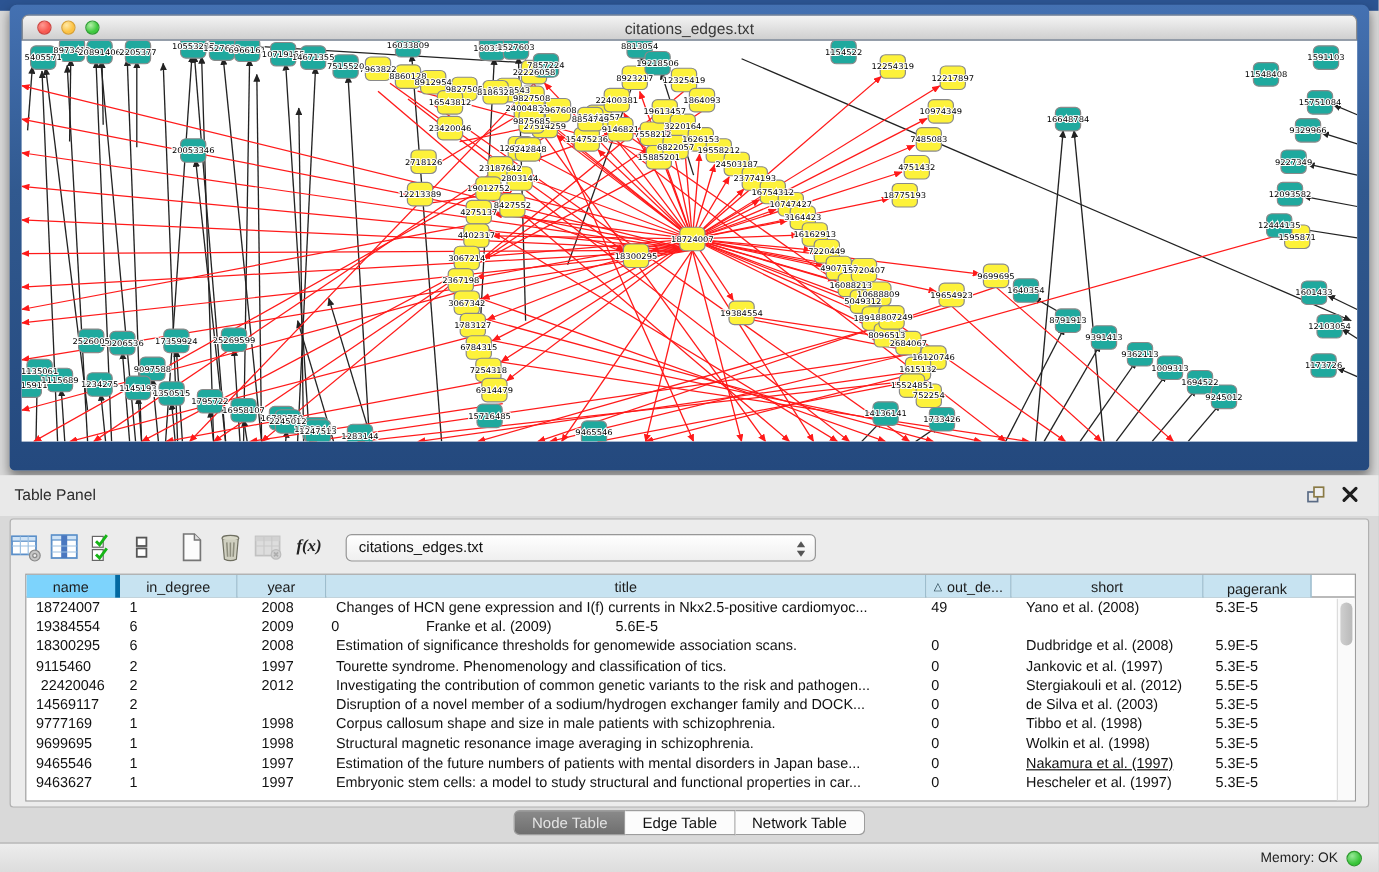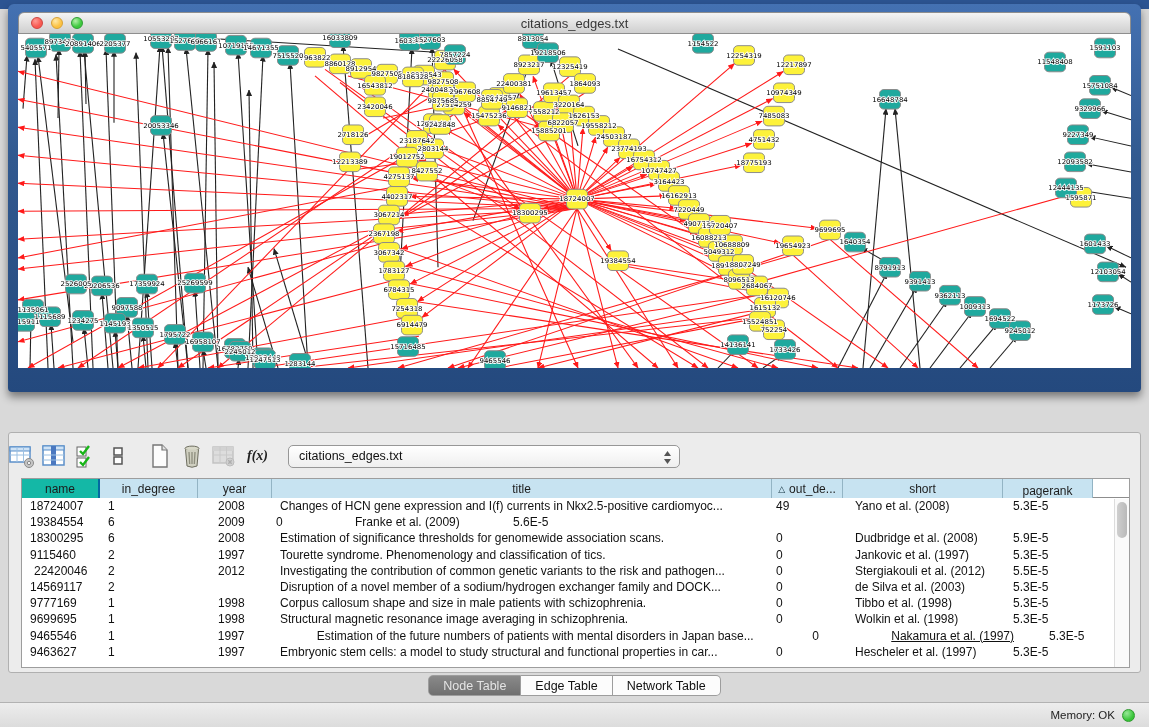--- a/index.html
+++ b/index.html
@@ -37,21 +37,21 @@
   .dropdown { position:relative; margin-left:16px; width:392px; height:23px;
     background:linear-gradient(#ffffff,#efefef); border:1px solid #979797; border-radius:5px;
     font-size:12.5px; color:#111; display:flex; align-items:center; padding-left:10px; }
   .spinner { position:absolute; right:7px; top:4px; }
 
   .table-wrap { position:absolute; left:12px; top:45px; width:1109px; height:190px;
     background:#fff; border:1px solid #9d9d9d; overflow:hidden; }
   .thead { display:flex; height:19px; border-bottom:1px solid #8d8d8d; }
   .hcell { background:#c7e3f1; border-right:1px solid #93b4c4; font-size:12px; color:#1c1c1c;
     display:flex; align-items:center; justify-content:center; height:19px; }
-  .hcell.gray { background:#14b8a6; border-right:2px solid #0369a1;align-items:center; }
+  .hcell.gray { background:#7dd3fc; border-right:4px solid #0369a1;align-items:center; }
   .sort-tri { font-size:9px; margin-right:4px; color:#14323f; }
   .trow { display:flex; height:16.2px; font-size:12px; color:#111; }
   .tcell { white-space:nowrap; overflow:hidden; padding-top:1px; }
   .vscroll { position:absolute; right:0; top:20px; bottom:0; width:15px; background:#fafafa; border-left:1px solid #dcdcdc; }
   .vthumb { position:absolute; left:2px; top:3px; width:10px; height:36px; background:linear-gradient(90deg,#cfcfcf,#b9b9b9); border-radius:6px; }
 
   .tabs { position:absolute; left:0; top:675px; width:1149px; display:flex; justify-content:center; }
   .tab { height:21px; font-size:12.5px; padding:0 14px; display:flex; align-items:center;
     background:#fcfcfc; color:#111; border:1px solid #9d9d9d; border-left:none; cursor:pointer; }
   .tab:first-child { border-left:1px solid #9d9d9d; border-radius:5px 0 0 5px; }
@@ -526,20 +526,30 @@
           <text x="1085" y="292.5" text-anchor="middle" font-size="7" font-family="&quot;DejaVu Sans&quot;,sans-serif" fill="#000" stroke="#fff" stroke-width="1.8" paint-order="stroke">1173726</text>
           <text x="222" y="342.5" text-anchor="middle" font-size="7" font-family="&quot;DejaVu Sans&quot;,sans-serif" fill="#000" stroke="#fff" stroke-width="1.8" paint-order="stroke">2245012</text>
           <text x="247" y="351.5" text-anchor="middle" font-size="7" font-family="&quot;DejaVu Sans&quot;,sans-serif" fill="#000" stroke="#fff" stroke-width="1.8" paint-order="stroke">1247513</text>
           <text x="282" y="355.5" text-anchor="middle" font-size="7" font-family="&quot;DejaVu Sans&quot;,sans-serif" fill="#000" stroke="#fff" stroke-width="1.8" paint-order="stroke">1283144</text>
           <text x="390" y="337.5" text-anchor="middle" font-size="7" font-family="&quot;DejaVu Sans&quot;,sans-serif" fill="#000" stroke="#fff" stroke-width="1.8" paint-order="stroke">15716485</text>
           <text x="477" y="352.5" text-anchor="middle" font-size="7" font-family="&quot;DejaVu Sans&quot;,sans-serif" fill="#000" stroke="#fff" stroke-width="1.8" paint-order="stroke">9465546</text>
         </svg>
     </div>
   </div>
 
+  <div class="panel-header">
+    <span class="panel-title">Table Panel</span>
+    <svg class="float-icon" viewBox="0 0 17 17">
+      <rect x="2" y="6" width="8" height="8" fill="none" stroke="#5a6b85" stroke-width="1.4"></rect>
+      <rect x="7" y="2" width="8" height="8" fill="#efefef" stroke="#8a7a45" stroke-width="1.4"></rect>
+    </svg>
+    <svg class="close-icon" viewBox="0 0 16 16">
+      <path d="M3 3 L13 13 M13 3 L3 13" stroke="#1d1d1d" stroke-width="2.6" stroke-linecap="round"></path>
+    </svg>
+  </div>
 
   <div class="panel-box">
     <div class="toolbar">
       <div class="tool-btn">
         <svg viewBox="0 0 26 26" width="26" height="26">
           <rect x="1" y="4" width="20" height="15" fill="#fff" stroke="#5b8fc9" stroke-width="1.5"></rect>
           <rect x="1" y="4" width="20" height="4" fill="#cfe3f6" stroke="#5b8fc9"></rect>
           <path d="M1 12 H21 M8 4 V19 M14.5 4 V19" stroke="#9cc0e2" stroke-width="1"></path>
           <circle cx="20" cy="20" r="4.5" fill="#c6c6c6" stroke="#8a8a8a"></circle>
           <circle cx="20" cy="20" r="1.7" fill="#efefef" stroke="#8a8a8a"></circle>
@@ -693,21 +703,21 @@
             <div class="tcell" style="width: 74px; padding-left: 20px;">1998</div>
             <div class="tcell" style="width: 500px; padding-left: 8px;">Structural magnetic resonance image averaging in schizophrenia.</div>
             <div class="tcell" style="width: 71px; padding-left: 4px;">0</div>
             <div class="tcell" style="width: 160px; padding-left: 12px;">Wolkin et al. (1998)</div>
             <div class="tcell" style="width: 90px; padding-left: 10px;">5.3E-5</div>
           </div>
           <div class="trow">
             <div class="tcell" style="width: 78px; padding-left: 8px;">9465546</div>
             <div class="tcell" style="width: 98px; padding-left: 8px;">1</div>
             <div class="tcell" style="width: 74px; padding-left: 20px;">1997</div>
-            <div class="tcell" style="width: 500px; padding-left: 8px; margin-left: 37px;">Estimation of the future numbers of patients with mental disorders in Japan base...</div>
+            <div class="tcell" style="width: 500px; padding-left: 8px;">Estimation of the future numbers of patients with mental disorders in Japan base...</div>
             <div class="tcell" style="width: 71px; padding-left: 4px;">0</div>
             <div class="tcell" style="width: 160px; padding-left: 12px; text-decoration: underline;">Nakamura et al. (1997)</div>
             <div class="tcell" style="width: 90px; padding-left: 10px;">5.3E-5</div>
           </div>
           <div class="trow">
             <div class="tcell" style="width: 78px; padding-left: 8px;">9463627</div>
             <div class="tcell" style="width: 98px; padding-left: 8px;">1</div>
             <div class="tcell" style="width: 74px; padding-left: 20px;">1997</div>
             <div class="tcell" style="width: 500px; padding-left: 8px;">Embryonic stem cells: a model to study structural and functional properties in car...</div>
             <div class="tcell" style="width: 71px; padding-left: 4px;">0</div>

